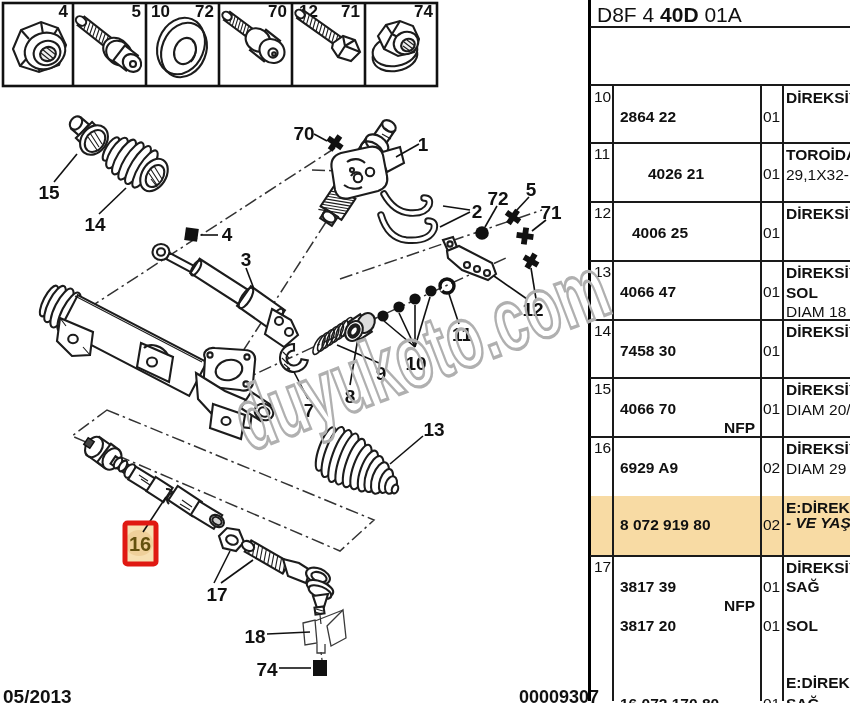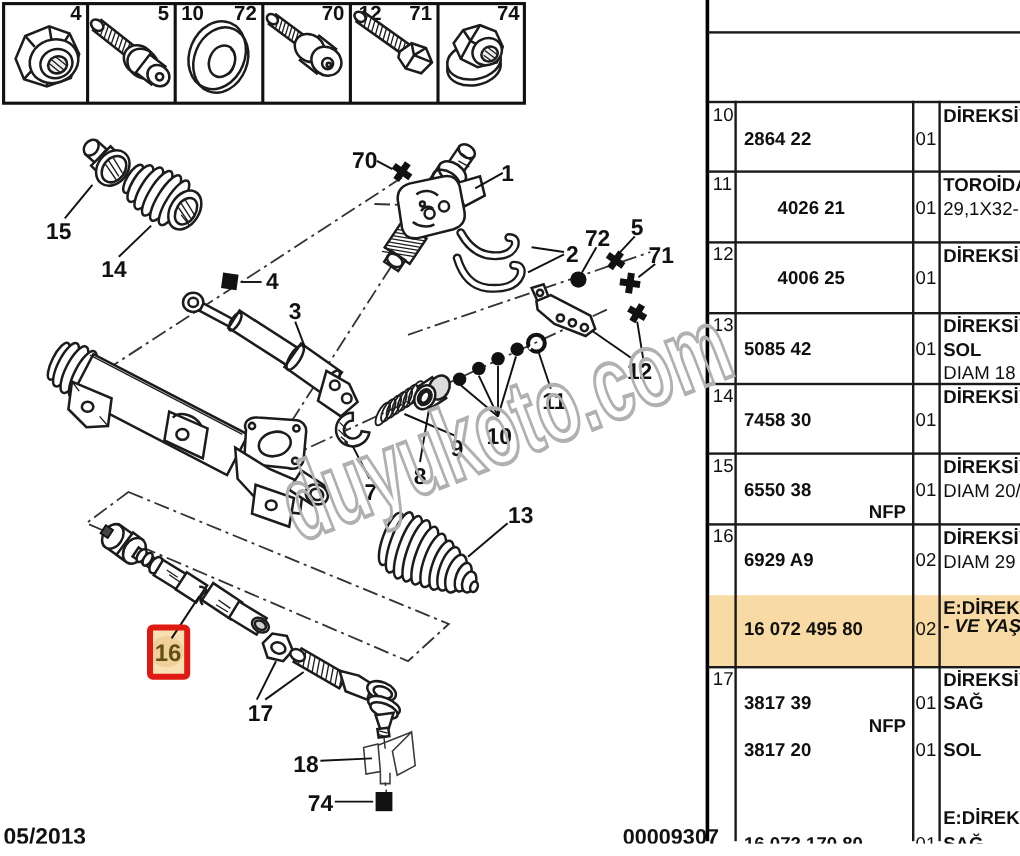--- a/index.html
+++ b/index.html
@@ -387,55 +387,56 @@
 <div style="position:absolute;left:590px;top:142px;width:260px;height:2px;background:#1a1a1a"></div>
 <div style="position:absolute;left:590px;top:201px;width:260px;height:2px;background:#1a1a1a"></div>
 <div style="position:absolute;left:590px;top:260px;width:260px;height:2px;background:#1a1a1a"></div>
 <div style="position:absolute;left:590px;top:319px;width:260px;height:2px;background:#1a1a1a"></div>
 <div style="position:absolute;left:590px;top:377px;width:260px;height:2px;background:#1a1a1a"></div>
 <div style="position:absolute;left:590px;top:436px;width:260px;height:2px;background:#1a1a1a"></div>
 <div style="position:absolute;left:590px;top:555px;width:260px;height:2px;background:#1a1a1a"></div>
 <div style="position:absolute;left:612px;top:84px;width:1.8px;height:617px;background:#1a1a1a"></div>
 <div style="position:absolute;left:760px;top:84px;width:1.8px;height:617px;background:#1a1a1a"></div>
 <div style="position:absolute;left:782px;top:84px;width:1.8px;height:617px;background:#1a1a1a"></div>
+<span style="left:597px;top:3px;font-size:21px">D8F 4 <b>40D</b> 01A</span>
 <span class="rg" style="left:594px;top:88px">10</span>
 <span class="pn" style="left:620px;top:108px">2864 22</span>
 <span class="rg" style="left:763px;top:108px">01</span>
 <span class="pn" style="left:786px;top:89.0px">DİREKSİYON</span>
 <span class="rg" style="left:594px;top:145px">11</span>
 <span class="pn" style="left:648px;top:165px">4026 21</span>
 <span class="rg" style="left:763px;top:165px">01</span>
 <span class="pn" style="left:786px;top:146.0px">TOROİDAL</span>
 <span class="rg" style="left:786px;top:165.5px">29,1X32-1,5</span>
 <span class="rg" style="left:594px;top:204px">12</span>
-<span class="pn" style="left:648px;top:224px">4006 25</span>
+<span class="pn" style="left:632px;top:224px">4006 25</span>
 <span class="rg" style="left:763px;top:224px">01</span>
 <span class="pn" style="left:786px;top:205.0px">DİREKSİYON</span>
 <span class="rg" style="left:594px;top:263px">13</span>
-<span class="pn" style="left:620px;top:283px">5085 42</span>
+<span class="pn" style="left:620px;top:283px">4066 47</span>
 <span class="rg" style="left:763px;top:283px">01</span>
 <span class="pn" style="left:786px;top:264.0px">DİREKSİYON</span>
 <span class="pn" style="left:786px;top:283.5px">SOL</span>
 <span class="rg" style="left:786px;top:303.0px">DIAM 18</span>
 <span class="rg" style="left:594px;top:322px">14</span>
 <span class="pn" style="left:620px;top:342px">7458 30</span>
 <span class="rg" style="left:763px;top:342px">01</span>
 <span class="pn" style="left:786px;top:323.0px">DİREKSİYON</span>
 <span class="rg" style="left:594px;top:380px">15</span>
-<span class="pn" style="left:620px;top:400px">6550 38</span>
+<span class="pn" style="left:620px;top:400px">4066 70</span>
 <span class="rg" style="left:763px;top:400px">01</span>
 <span class="pn" style="left:786px;top:381.0px">DİREKSİYON</span>
 <span class="rg" style="left:786px;top:400.5px">DIAM 20/22</span>
 <span class="pn" style="left:724px;top:419px">NFP</span>
 <span class="rg" style="left:594px;top:439px">16</span>
 <span class="pn" style="left:620px;top:459px">6929 A9</span>
 <span class="rg" style="left:763px;top:459px">02</span>
 <span class="pn" style="left:786px;top:440.0px">DİREKSİYON</span>
 <span class="rg" style="left:786px;top:459.5px">DIAM 29</span>
-<span class="pn" style="left:620px;top:516px">16 072 495 80</span>
+<span class="pn" style="left:620px;top:516px">8 072 919 80</span>
 <span class="rg" style="left:763px;top:516px">02</span>
 <span class="pn" style="left:786px;top:499px">E:DİREKSİYON</span>
 <span class="grn" style="left:786px;top:514px">- VE YAŞ -</span>
 <span class="rg" style="left:594px;top:558px">17</span>
 <span class="pn" style="left:786px;top:559px">DİREKSİYON</span>
 <span class="pn" style="left:620px;top:578px">3817 39</span>
 <span class="rg" style="left:763px;top:578px">01</span>
 <span class="pn" style="left:786px;top:578px">SAĞ</span>
 <span class="pn" style="left:724px;top:597px">NFP</span>
 <span class="pn" style="left:620px;top:617px">3817 20</span>

